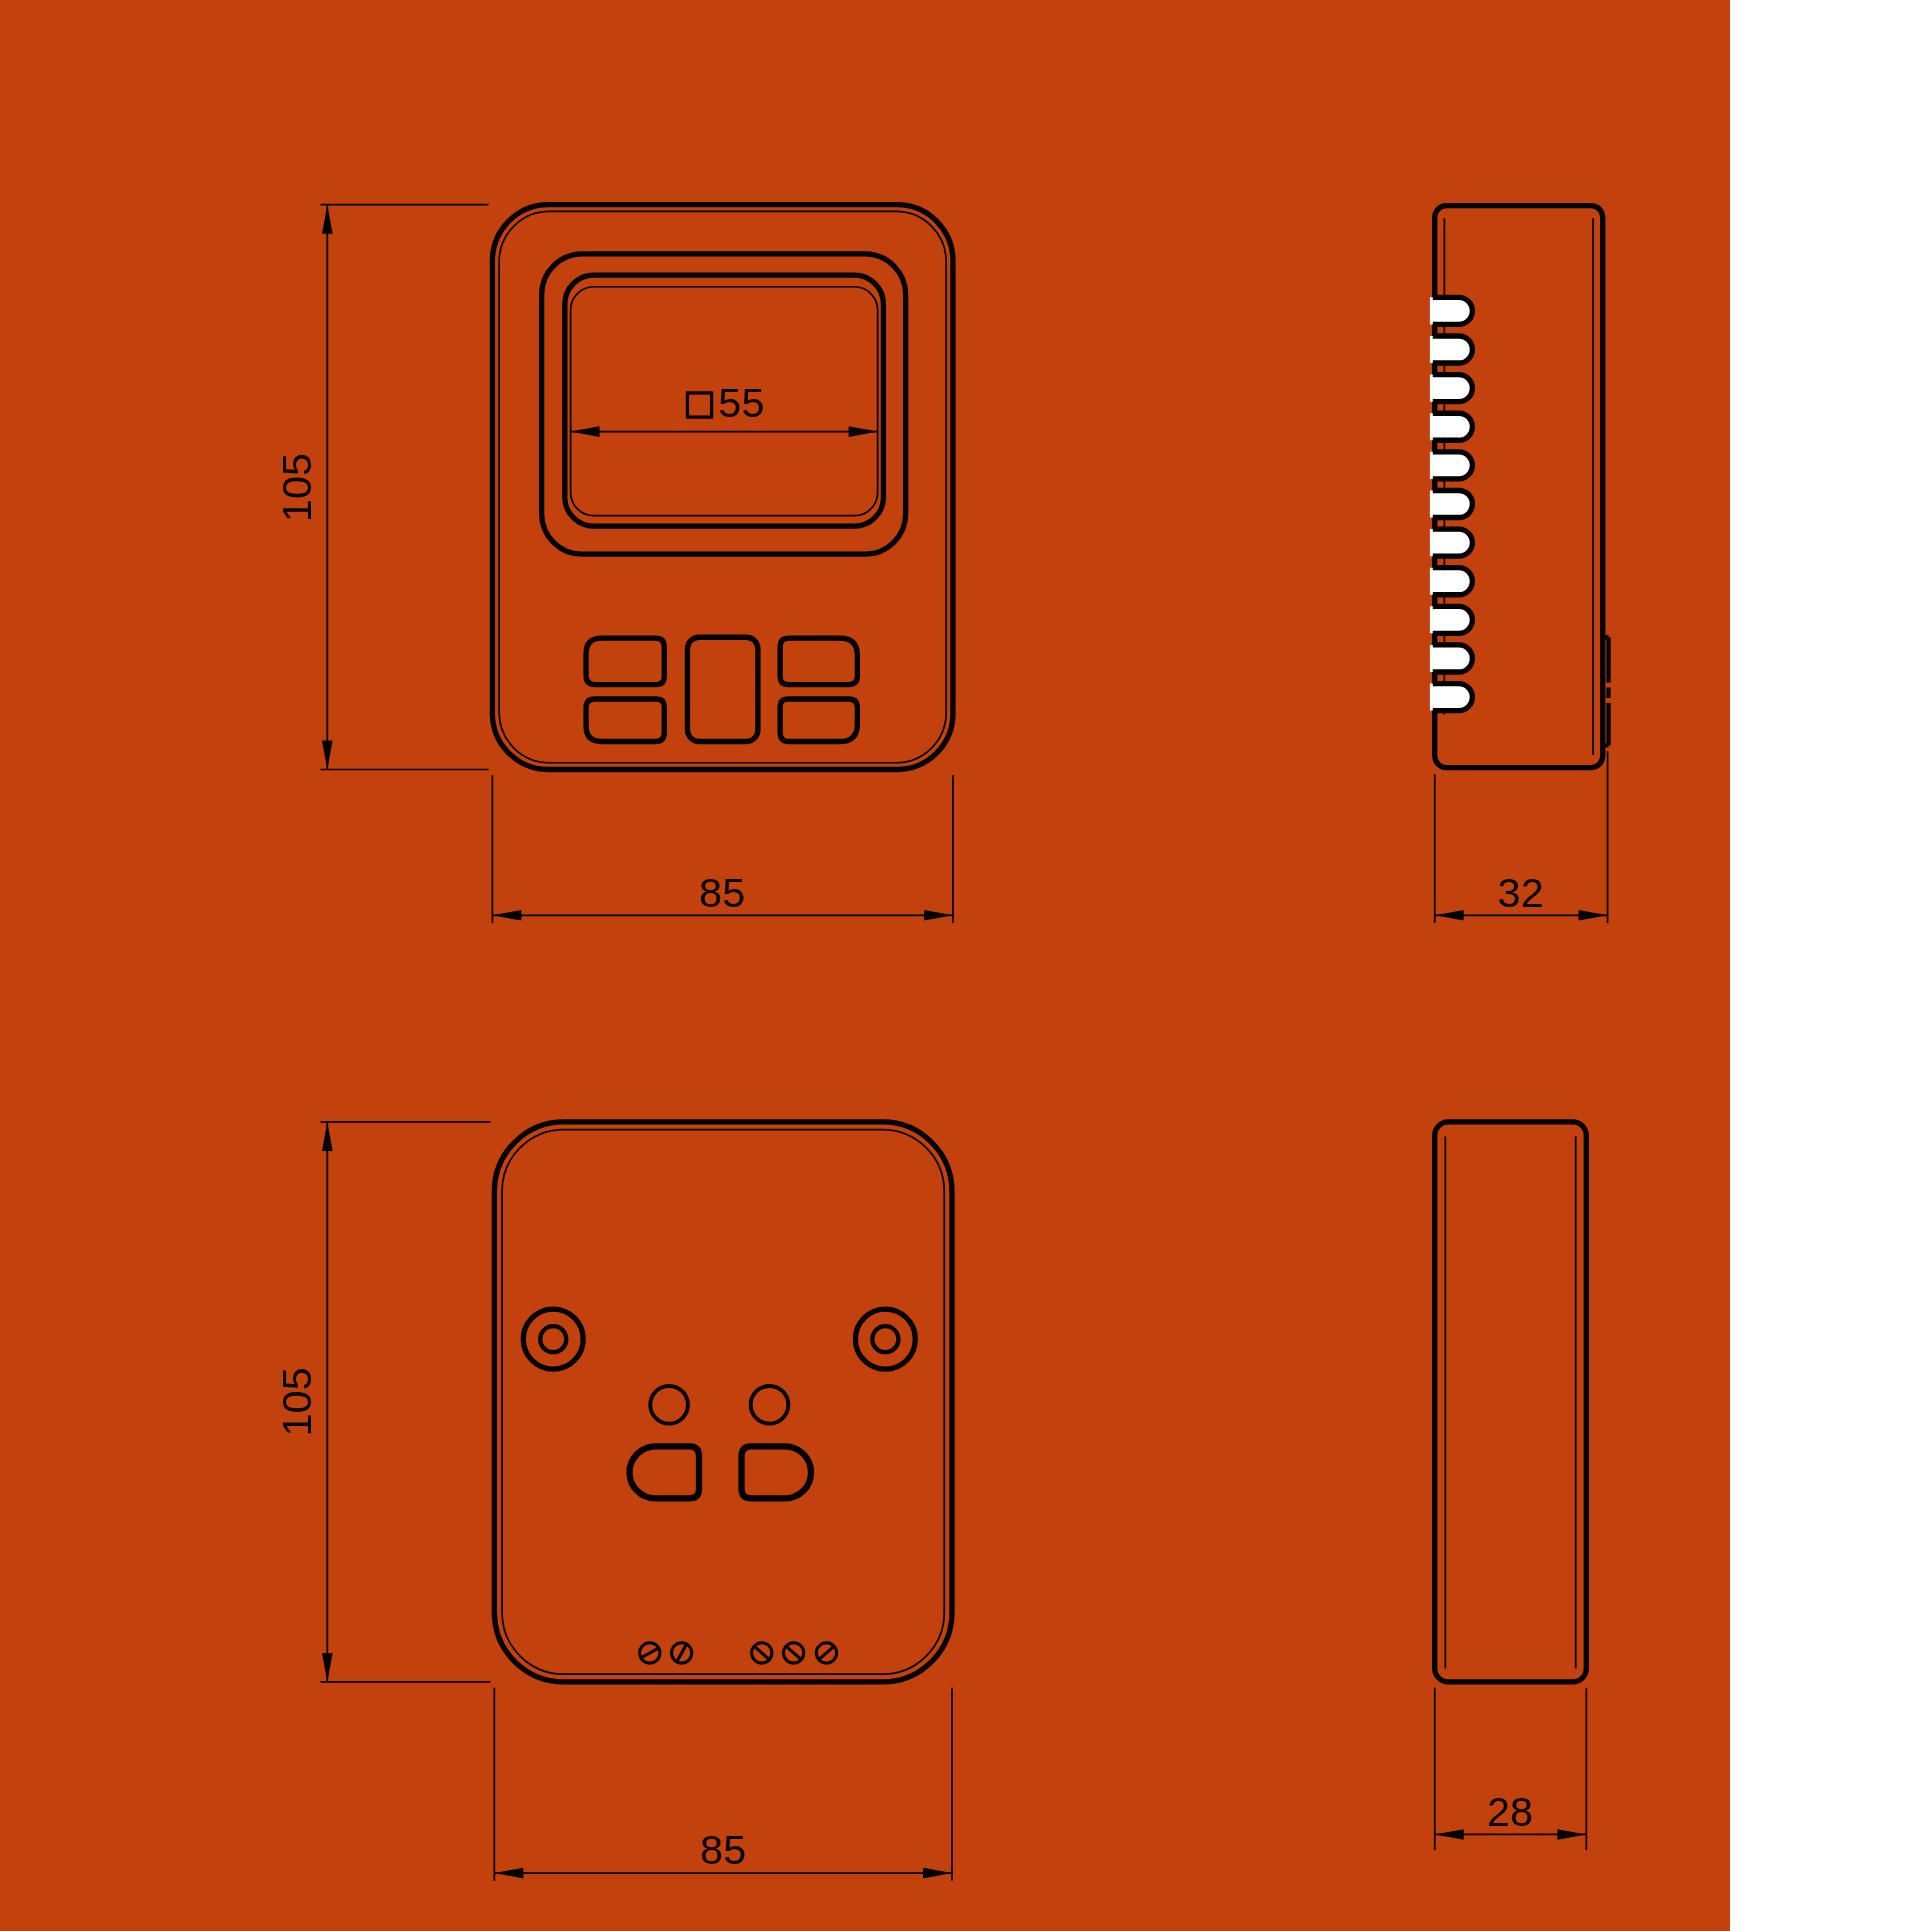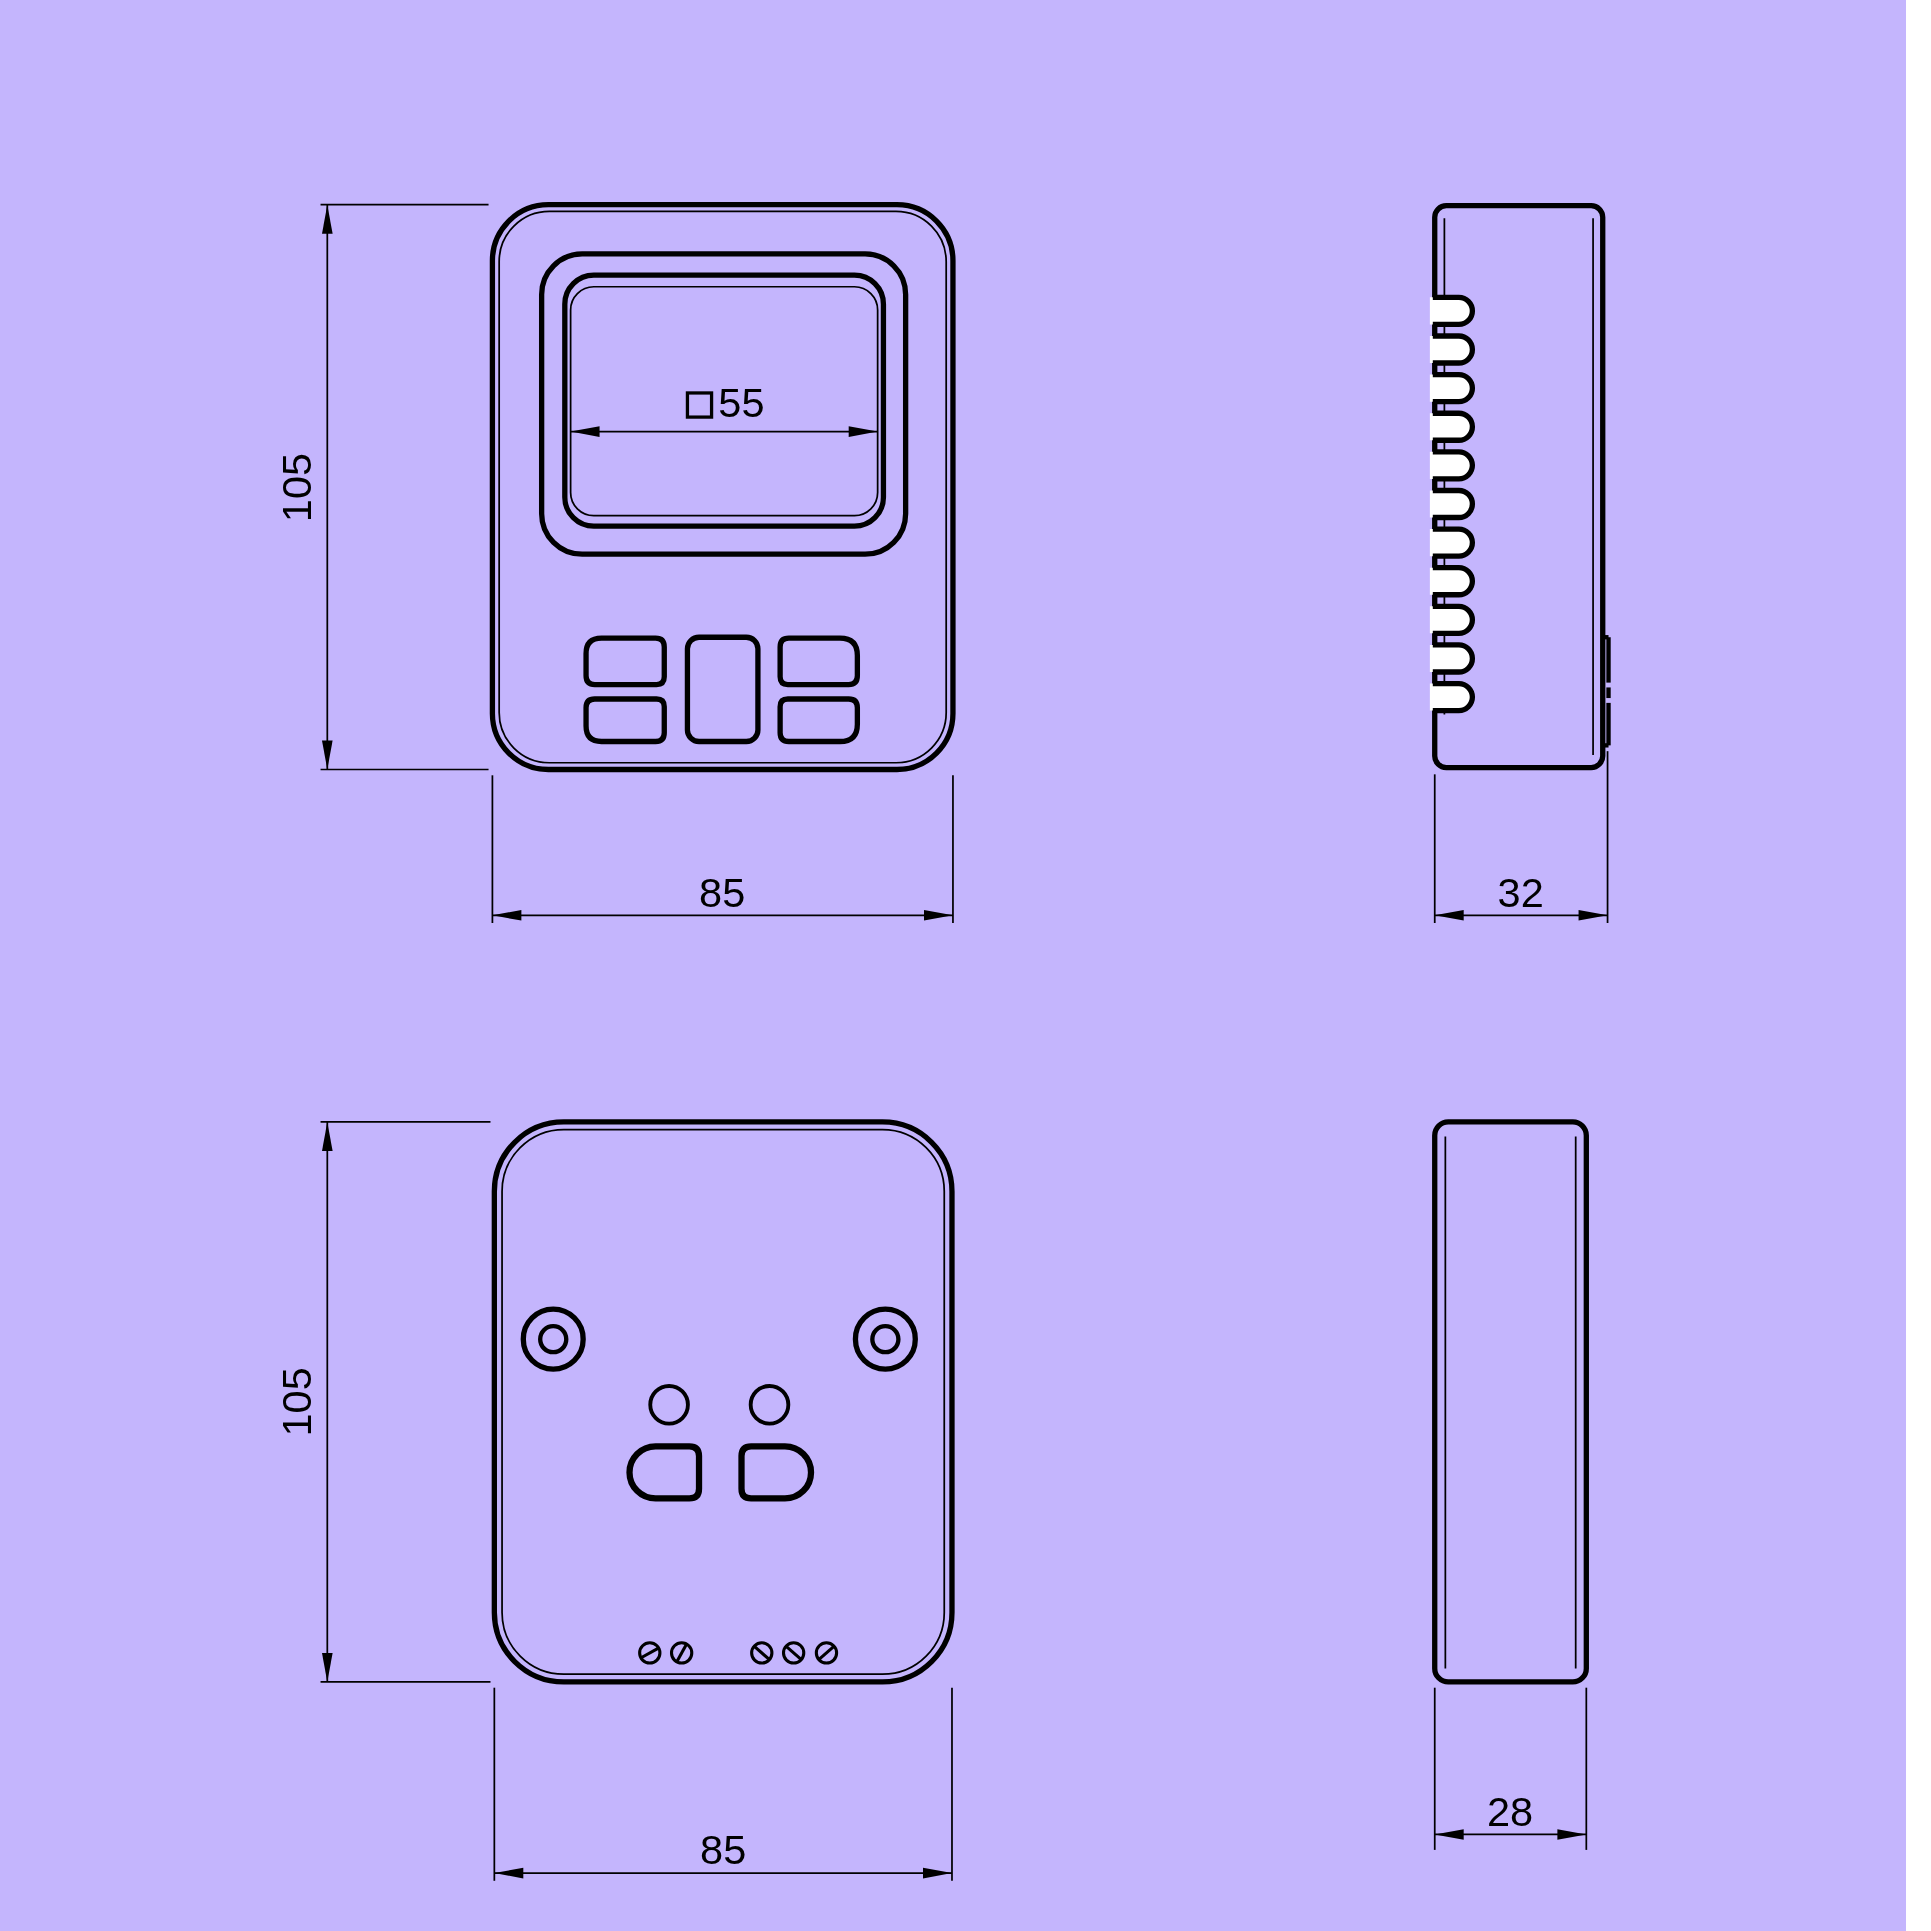--- a/index.html
+++ b/index.html
@@ -1,24 +1,24 @@
 <!DOCTYPE html>
 <html><head>
 <meta charset="utf-8">
 <style>
   html, body {
     margin: 0;
     padding: 0;
     background: #ffffff;
   }
   .canvas {
-    width: 1906px;
+    width: 1730px;
     height: 1931px;
     position: relative;
-    background: #c4b5fd;
+    background: #c2410c;
   }
   svg { display: block; }
   .thick  { fill: none; stroke: #000000; stroke-width: 5.5; }
   .thick6 { fill: none; stroke: #000000; stroke-width: 6.5; }
   .thin   { fill: none; stroke: #000000; stroke-width: 1.8; }
   .dim    { fill: none; stroke: #000000; stroke-width: 1.8; }
   .arrow  { fill: #000000; stroke: none; }
   .dimtext {
     font-family: "Liberation Sans", "DejaVu Sans", sans-serif;
     font-size: 43px;

